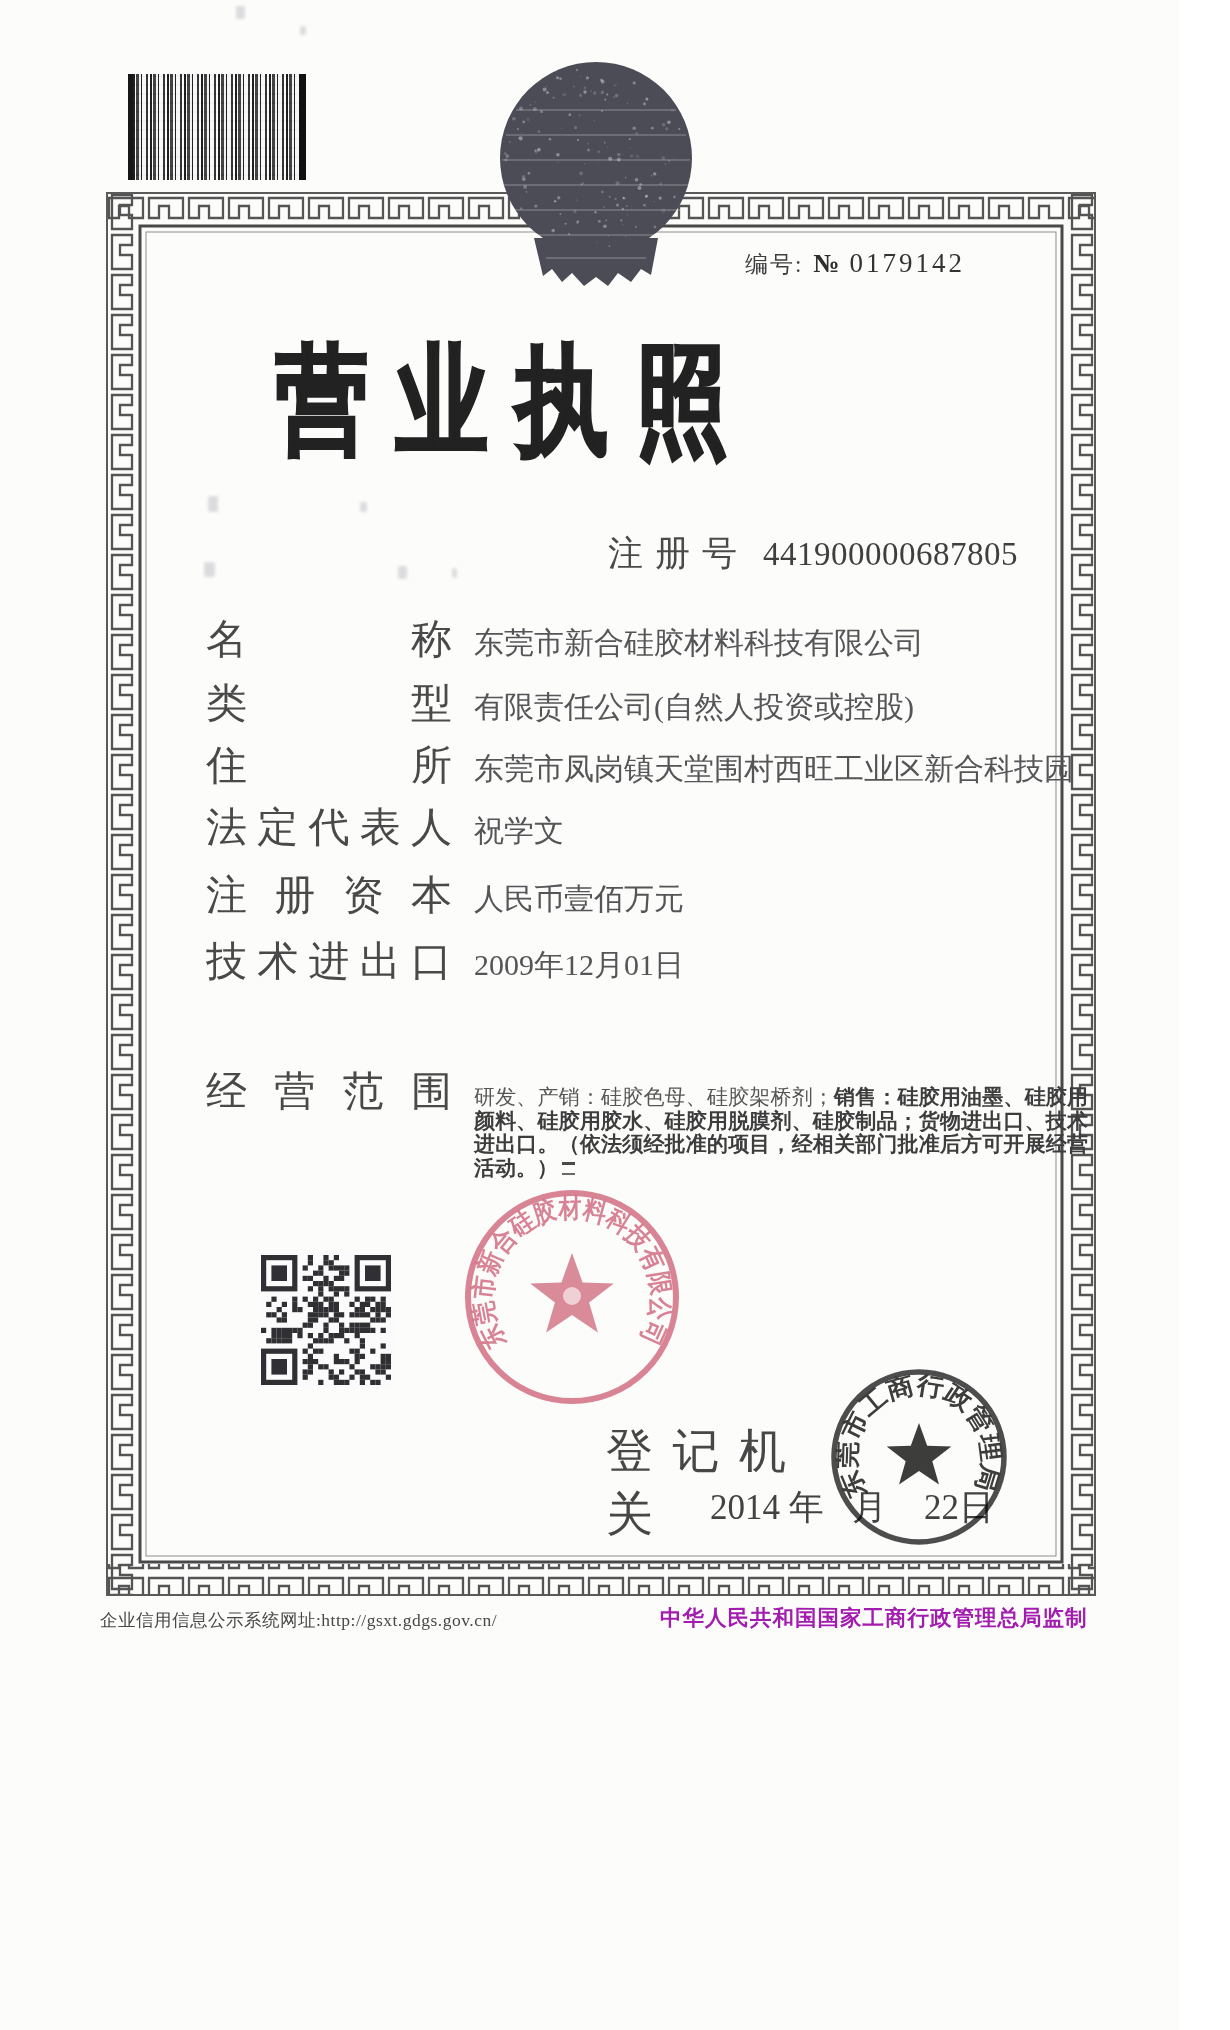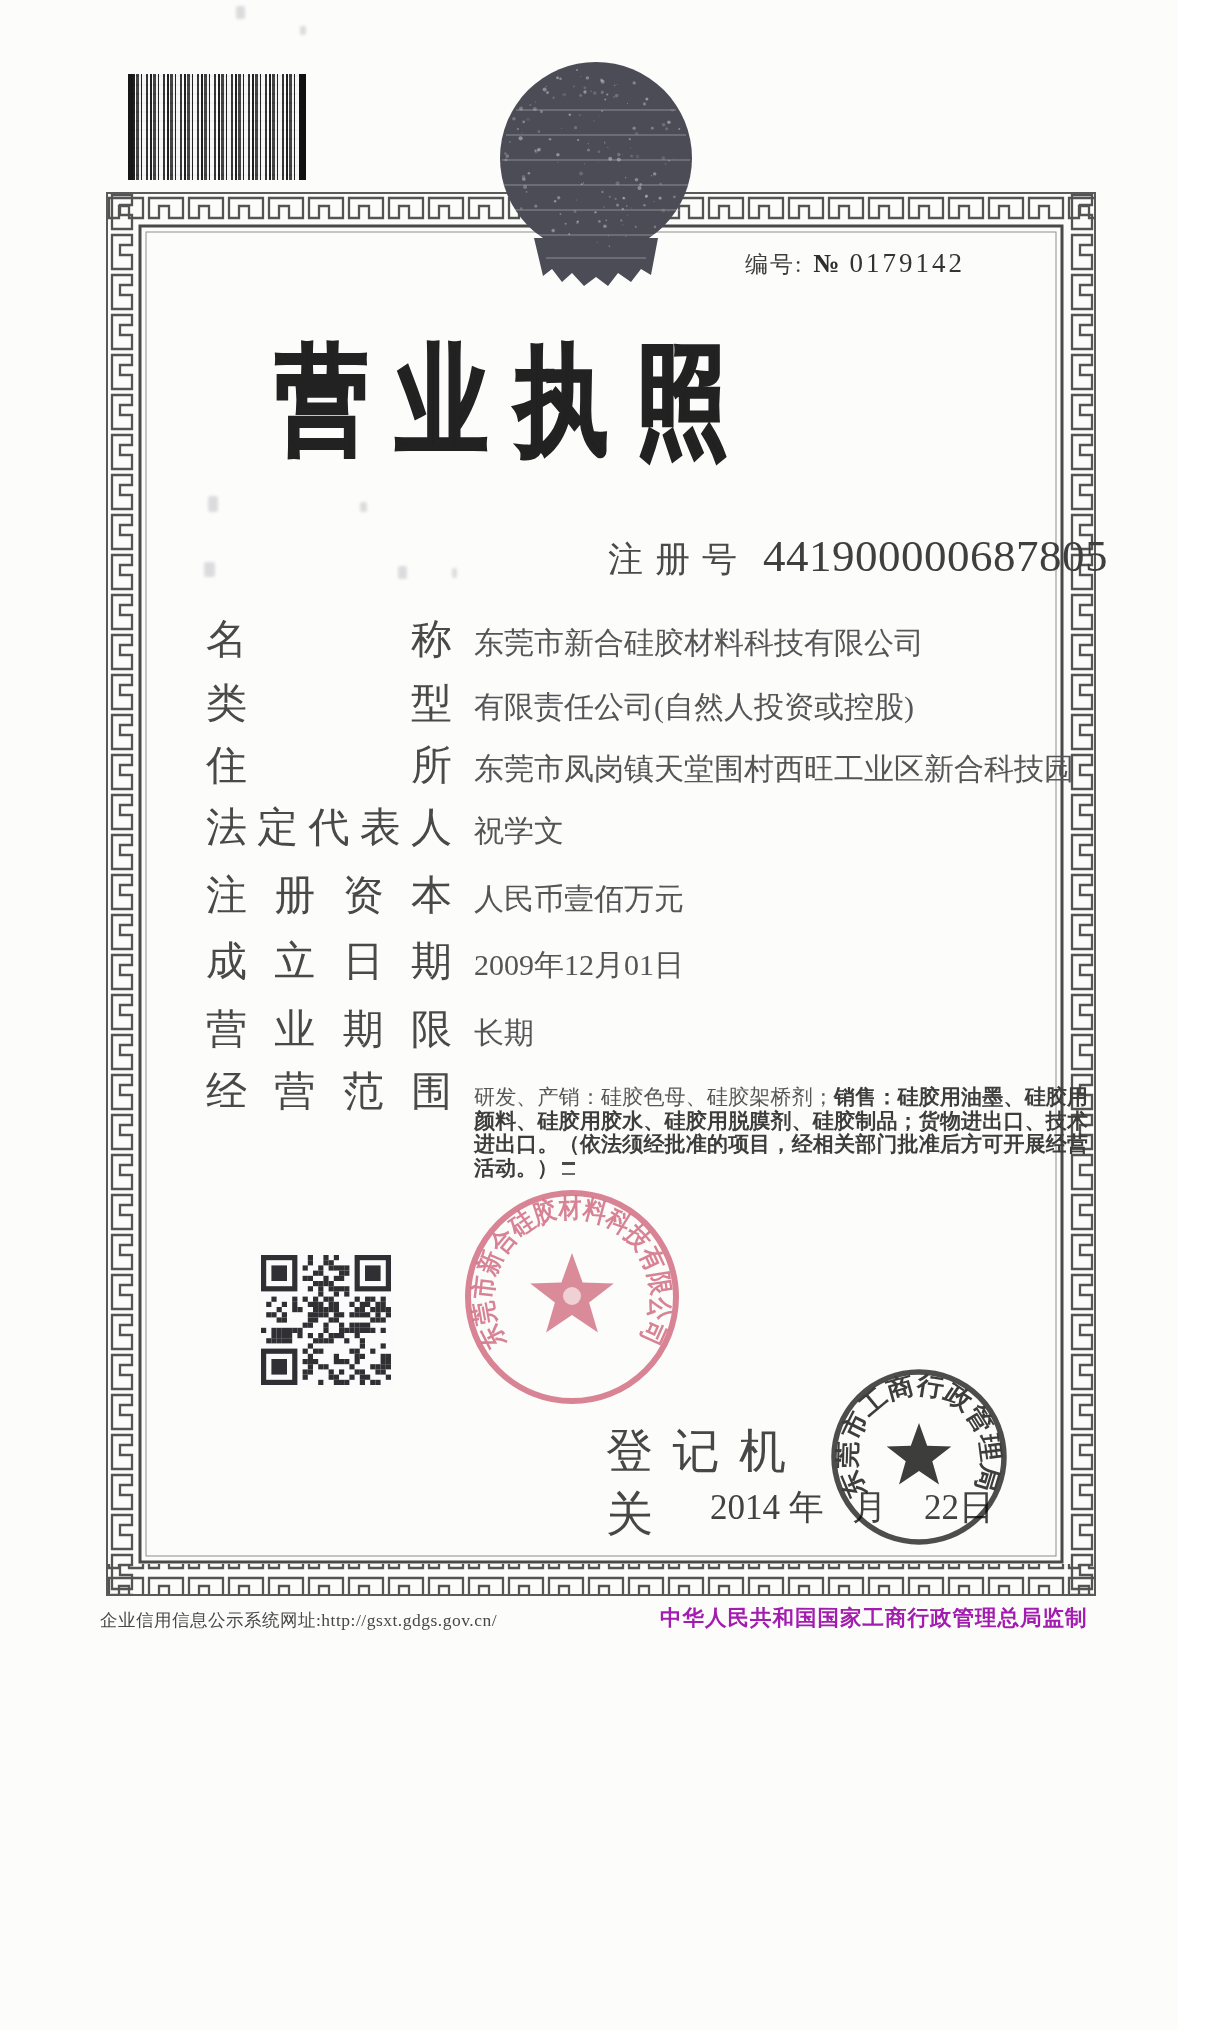--- a/index.html
+++ b/index.html
@@ -29,21 +29,21 @@
 
   
   .cert-title{left:276px;top:342px;width:452px;font-size:92px;line-height:1;
     font-weight:900;color:#262626;-webkit-text-stroke:2.5px #262626;
     text-align:justify;text-align-last:justify;transform:scaleY(1.28);transform-origin:top left;
     filter:blur(.3px) contrast(1.05);}
 
   
   .regline{left:608px;top:530px;display:flex;align-items:baseline;white-space:nowrap;}
   .regline .lbl{font-size:35px;color:#4a4a4a;letter-spacing:12px;}
-  .regline .num{font-size:45px;color:#3f3f3f;margin-left:14px;letter-spacing:.5px;}
+  .regline .num{font-size:33px;color:#3f3f3f;margin-left:14px;letter-spacing:.5px;}
 
   
   .row{position:absolute;left:206px;display:flex;align-items:baseline;white-space:nowrap;}
   .row .flabel{width:246px;font-size:41px;color:#494949;
     text-align:justify;text-align-last:justify;letter-spacing:0;}
   .row .fvalue{margin-left:22px;font-size:30px;color:#555557;}
   .scope{left:474px;top:1086px;width:614px;font-size:21px;line-height:23.5px;
     text-align:justify;color:#565656;}
   .scope .b2{font-weight:bold;color:#3d3d3d;}
   .endmark{display:inline-block;width:13px;height:8px;margin-left:4px;vertical-align:baseline;
@@ -284,26 +284,22 @@
   </div>
   <div class="row" style="top:800px;">
     <div class="flabel">法定代表人</div>
     <div class="fvalue">祝学文</div>
   </div>
   <div class="row" style="top:868px;">
     <div class="flabel">注册资本</div>
     <div class="fvalue">人民币壹佰万元</div>
   </div>
   <div class="row" style="top:934px;">
-    <div class="flabel">成立日期</div>
+    <div class="flabel">技术进出口</div>
     <div class="fvalue">2009年12月01日</div>
-  </div>
-  <div class="row" style="top:1002px;">
-    <div class="flabel">营业期限</div>
-    <div class="fvalue">长期</div>
   </div>
   <div class="row" style="top:1064px;">
     <div class="flabel">经营范围</div>
   </div>
   <div class="abs scope">
     <span>研发、产销：硅胶色母、硅胶架桥剂；</span><span class="b2">销售：硅胶用油墨、硅胶用颜料、硅胶用胶水、硅胶用脱膜剂、硅胶制品；货物进出口、技术进出口。（依法须经批准的项目，经相关部门批准后方可开展经营活动。）</span><span class="endmark"></span>
   </div>
 
   <svg class="abs" style="left:258px;top:1252px;" width="136" height="136" viewBox="0 0 136 136">
     <rect width="136" height="136" fill="#fbfbfb"></rect>

